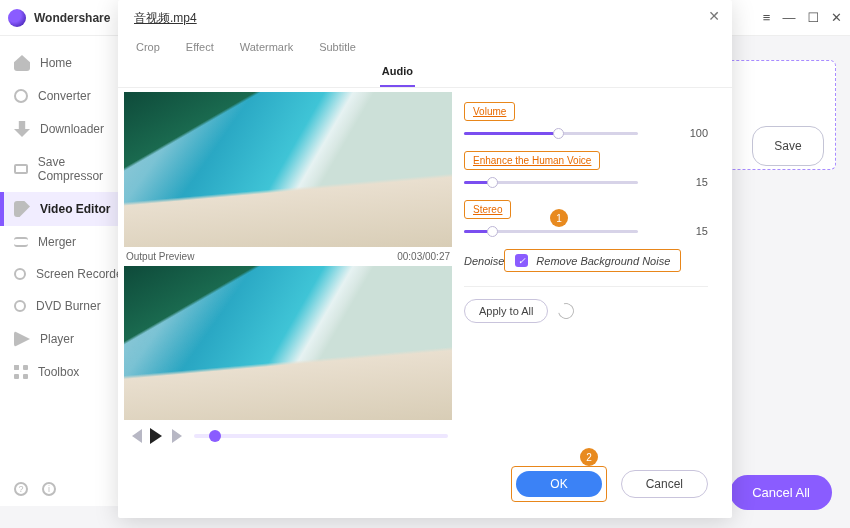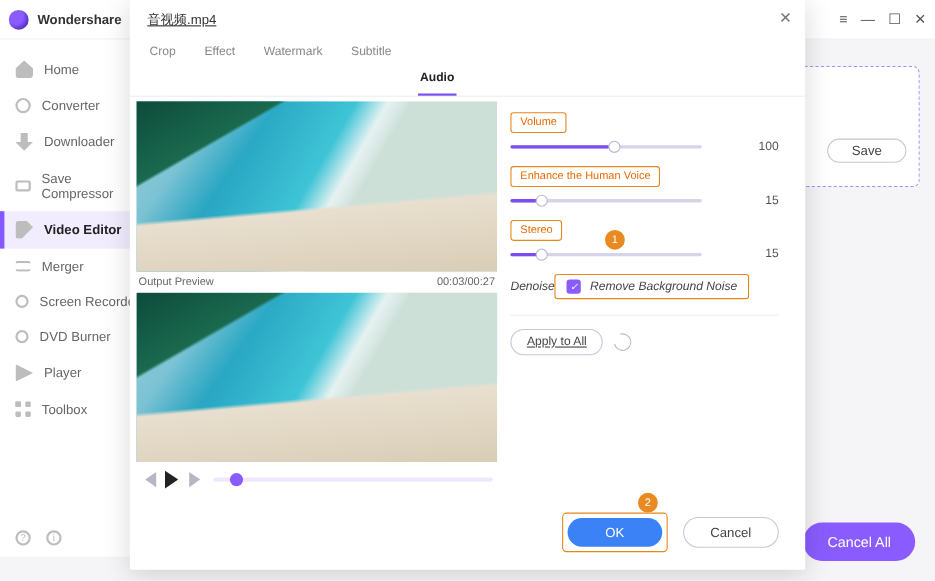--- a/index.html
+++ b/index.html
@@ -24,21 +24,21 @@
   .side-icon.rec { border-radius:50%; border:2px solid #bdbdbd; background:none; width:12px;height:12px;}
   .side-icon.dvd { border-radius:50%; border:2px solid #bdbdbd; background:none; width:12px;height:12px;}
   .side-icon.play { clip-path: polygon(0 0,100% 50%,0 100%);}
   .side-icon.tool { background:none; width:14px;height:14px;position:relative;}
   .side-icon.tool::before,.side-icon.tool::after{content:"";position:absolute;width:5px;height:5px;background:#bdbdbd;border-radius:1px;}
   .side-icon.tool::before{left:0;top:0;box-shadow:9px 0 #bdbdbd,0 9px #bdbdbd,9px 9px #bdbdbd;}
   .sidebar-bottom { position:absolute; bottom:10px; left:14px; display:flex; gap:14px;}
   .sidebar-bottom span { width:14px; height:14px; border:2px solid #bdbdbd; border-radius:50%; display:inline-block; font-size:9px; text-align:center; line-height:11px; color:#bdbdbd;}
   
   .backpanel { position:absolute; left:156px; top:60px; right:14px; height:110px; background:#fff; border:1px dashed #a88cff; border-radius:6px; }
-  .save-btn { position:absolute; right:26px; top:126px; width:72px; height:22px; border:1px solid #c4c4d6; border-radius:14px; background:#fff; font-size:12px; color:#444; display:flex;align-items:center;justify-content:center;}
+  .save-btn { position:absolute; right:26px; top:126px; width:72px; height:40px; border:1px solid #c4c4d6; border-radius:14px; background:#fff; font-size:12px; color:#444; display:flex;align-items:center;justify-content:center;}
   .startall { position:absolute; right:18px; bottom:18px; background:#8a5cff; color:#fff; font-size:13px; padding:10px 22px; border-radius:20px; cursor:pointer;}
   
   .modal { position:absolute; left:118px; top:0; width:614px; height:518px; background:#fff; box-shadow:0 4px 24px rgba(0,0,0,.15); border-radius:2px; display:flex; flex-direction:column;}
   .modal-title { padding:10px 16px 4px; font-size:12px; color:#333;text-decoration:underline;}
   .modal-close { position:absolute; right:12px; top:8px; font-size:14px; color:#777; cursor:pointer;}
   .tabs { display:flex; gap:22px; padding:4px 16px 0; border-bottom:1px solid #eee;}
   .tab { font-size:11px; color:#888; padding:6px 2px 8px; cursor:pointer; border-bottom:2px solid transparent;}
   .tab.active { color:#222; font-weight:600; border-bottom-color:#7a4ef0;margin-top:24px;}
   .modal-body { display:flex; flex:1; overflow:hidden;}
   .left-col { width:340px; padding:4px 6px 0 6px; display:flex; flex-direction:column;}
@@ -52,33 +52,33 @@
   }
   .controls { display:flex; align-items:center; gap:8px; padding:8px 4px;}
   .pbtn { width:14px; height:14px; display:inline-block;}
   .prev { border-top:7px solid transparent; border-bottom:7px solid transparent; border-right:10px solid #b7b7c4;}
   .play-tri { border-top:8px solid transparent; border-bottom:8px solid transparent; border-left:12px solid #222;}
   .next { border-top:7px solid transparent; border-bottom:7px solid transparent; border-left:10px solid #b7b7c4;}
   .timeline { flex:1; height:4px; background:#eee7ff; border-radius:2px; position:relative;}
   .timeline::before { content:""; position:absolute; left:6%; top:-4px; width:12px; height:12px; background:#8a5cff; border-radius:50%;}
   
   .right-col { flex:1; padding:14px 24px 0 6px; font-size:11px; color:#444;}
-  .param-label { display:inline-block; border:1.5px solid #e8861a; color:#e86a00; border-radius:3px; padding:3px 8px; font-size:10px; margin-bottom:6px;}
+  .param-label { display:inline-block; border:1.5px solid #e8861a; color:#e86a00; border-radius:3px; padding:3px 8px; font-size:10px; margin-bottom:6px;text-decoration:underline;}
   .slider-row { display:flex; align-items:center; margin-bottom:12px;gap:36px;}
   .slider { flex:1; height:3px; background:#d7d3e8; position:relative; border-radius:2px;}
   .slider .fill { position:absolute; left:0; top:0; height:3px; background:#7a4ef0; border-radius:2px;}
   .slider .knob { position:absolute; top:-4px; width:11px; height:11px; background:#fff; border:1px solid #bdb6d6; border-radius:50%;}
   .val { width:34px; text-align:right; font-size:11px; color:#555;}
   .denoise-row { display:flex; align-items:center; gap:0; margin:6px 0 14px;font-style:italic;}
   .denoise-box { border:1.5px solid #e8861a; border-radius:3px; padding:4px 10px; display:flex; align-items:center; gap:8px;}
   .chk { width:13px; height:13px; background:#8a5cff; border-radius:3px; display:inline-flex; align-items:center; justify-content:center; color:#fff; font-size:9px;}
   .badge-num { width:18px; height:18px; background:#e88a1f; color:#fff; border-radius:50%; font-size:10px; display:inline-flex; align-items:center; justify-content:center; position:relative;}
   .divider { border-top:1px solid #eee; margin:8px 0 12px;}
   .apply-row { display:flex; align-items:center; gap:10px;}
-  .apply-btn { border:1px solid #c9c4dc; background:#fff; border-radius:13px; padding:5px 14px; font-size:11px; color:#444; cursor:pointer;text-decoration:underline;}
+  .apply-btn { border:1px solid #c9c4dc; background:#fff; border-radius:13px; padding:5px 14px; font-size:11px; color:#444; cursor:pointer;}
   .reset-ico { width:16px;height:16px;border:1.5px solid #bbb;border-radius:50%;border-left-color:transparent; transform:rotate(30deg);}
   
   .modal-footer { display:flex; justify-content:flex-end; align-items:center; gap:14px; padding:14px 24px 16px;}
   .ok-wrap { border:1.5px solid #e8861a; border-radius:4px; padding:4px;}
   .ok-btn { background:#3b82f6; color:#fff; border:none; border-radius:16px; padding:6px 34px; font-size:12px; cursor:pointer;}
   .cancel-btn { background:#fff; border:1px solid #c9c4dc; border-radius:16px; padding:6px 24px; font-size:12px; color:#444; cursor:pointer;}
 </style>
 </head>
 <body>
 

